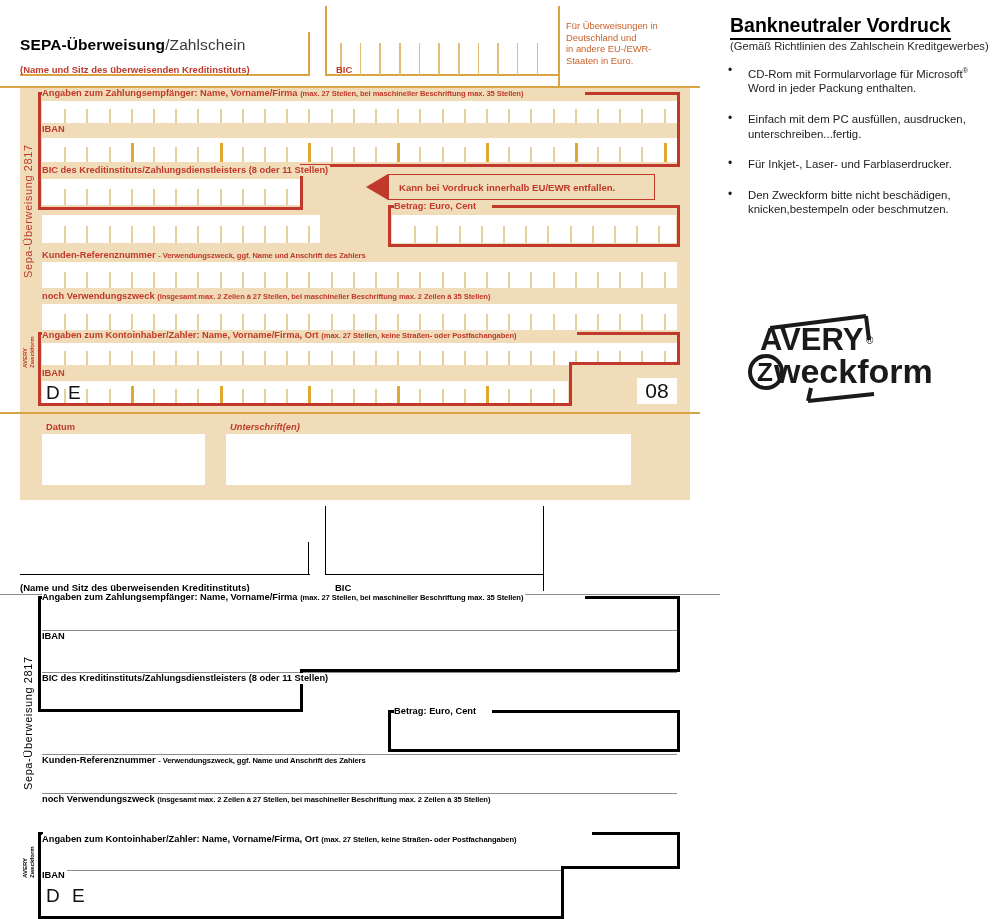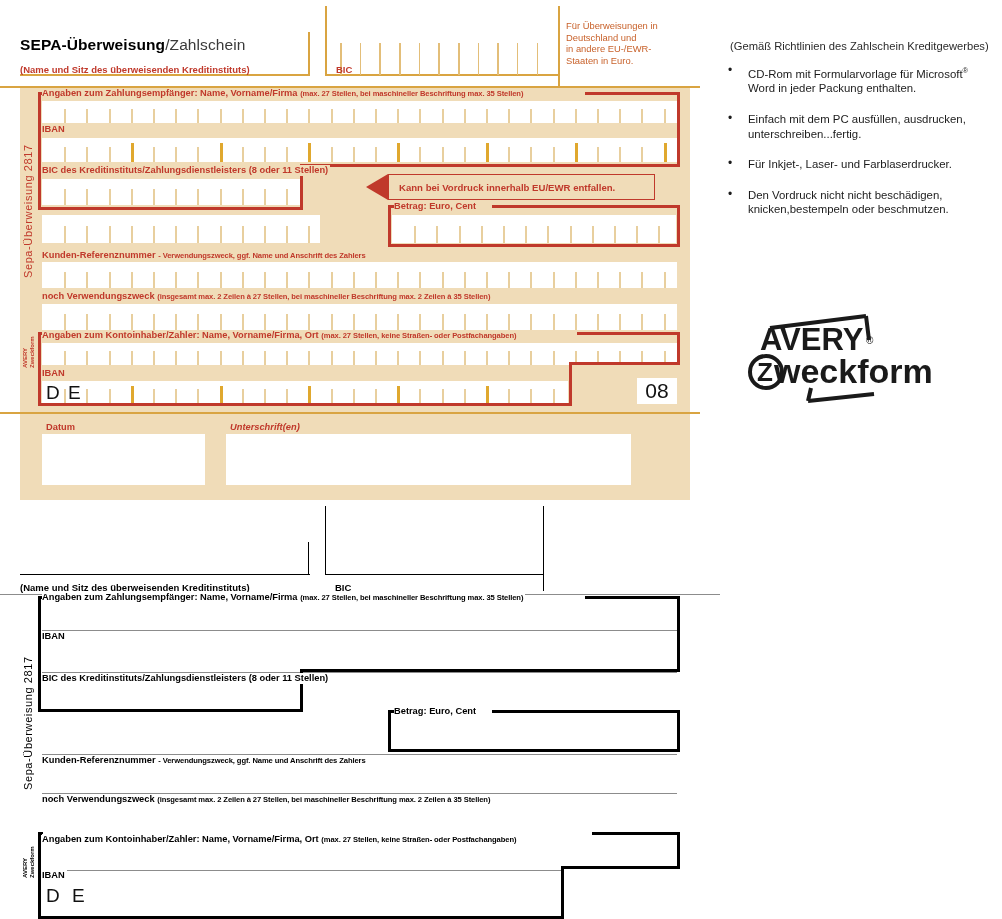--- a/index.html
+++ b/index.html
@@ -486,33 +486,34 @@
   <div class="de nosel" style="left:72px;top:385px;">E</div>
 
   <div class="vcap dark nosel" style="left:22px;top:290px;">Sepa-Überweisung 2817</div>
   <div class="vlogo dark nosel" style="left:22px;top:378px;">
     <div>AVERY</div>
     <div>Zweckform</div>
   </div>
 </div>
 
 <div id="right">
+  <div class="r-h1 nosel">Bankneutraler Vordruck</div>
   <div class="r-h2 nosel">(Gemäß Richtlinien des Zahlschein Kreditgewerbes)</div>
   <div class="bullets">
     <div class="bullet">
       <span>CD-Rom mit Formularvorlage für Microsoft</span><sup>®</sup><span> Word in jeder Packung enthalten.</span>
     </div>
     <div class="bullet">
       <span>Einfach mit dem PC ausfüllen, ausdrucken, unterschreiben...fertig.</span>
     </div>
     <div class="bullet">
       <span>Für Inkjet-, Laser- und Farblaserdrucker.</span>
     </div>
     <div class="bullet">
-      <span>Den Vordruck nicht nicht beschädigen, knicken,bestempeln oder beschmutzen.</span>
+      <span>Den Zweckform bitte nicht beschädigen, knicken,bestempeln oder beschmutzen.</span>
     </div>
   </div>
 </div>
 
 <div id="logo">
   <svg width="205" height="110" viewBox="0 0 205 110">
     <g stroke="#1a1a1a" stroke-width="4" fill="none" stroke-linecap="butt">
       <path d="M22 28 L118 16 M118 16 L121 40"></path>
       <path d="M60 101 L63 88 M60 101 L126 94"></path>
     </g>

